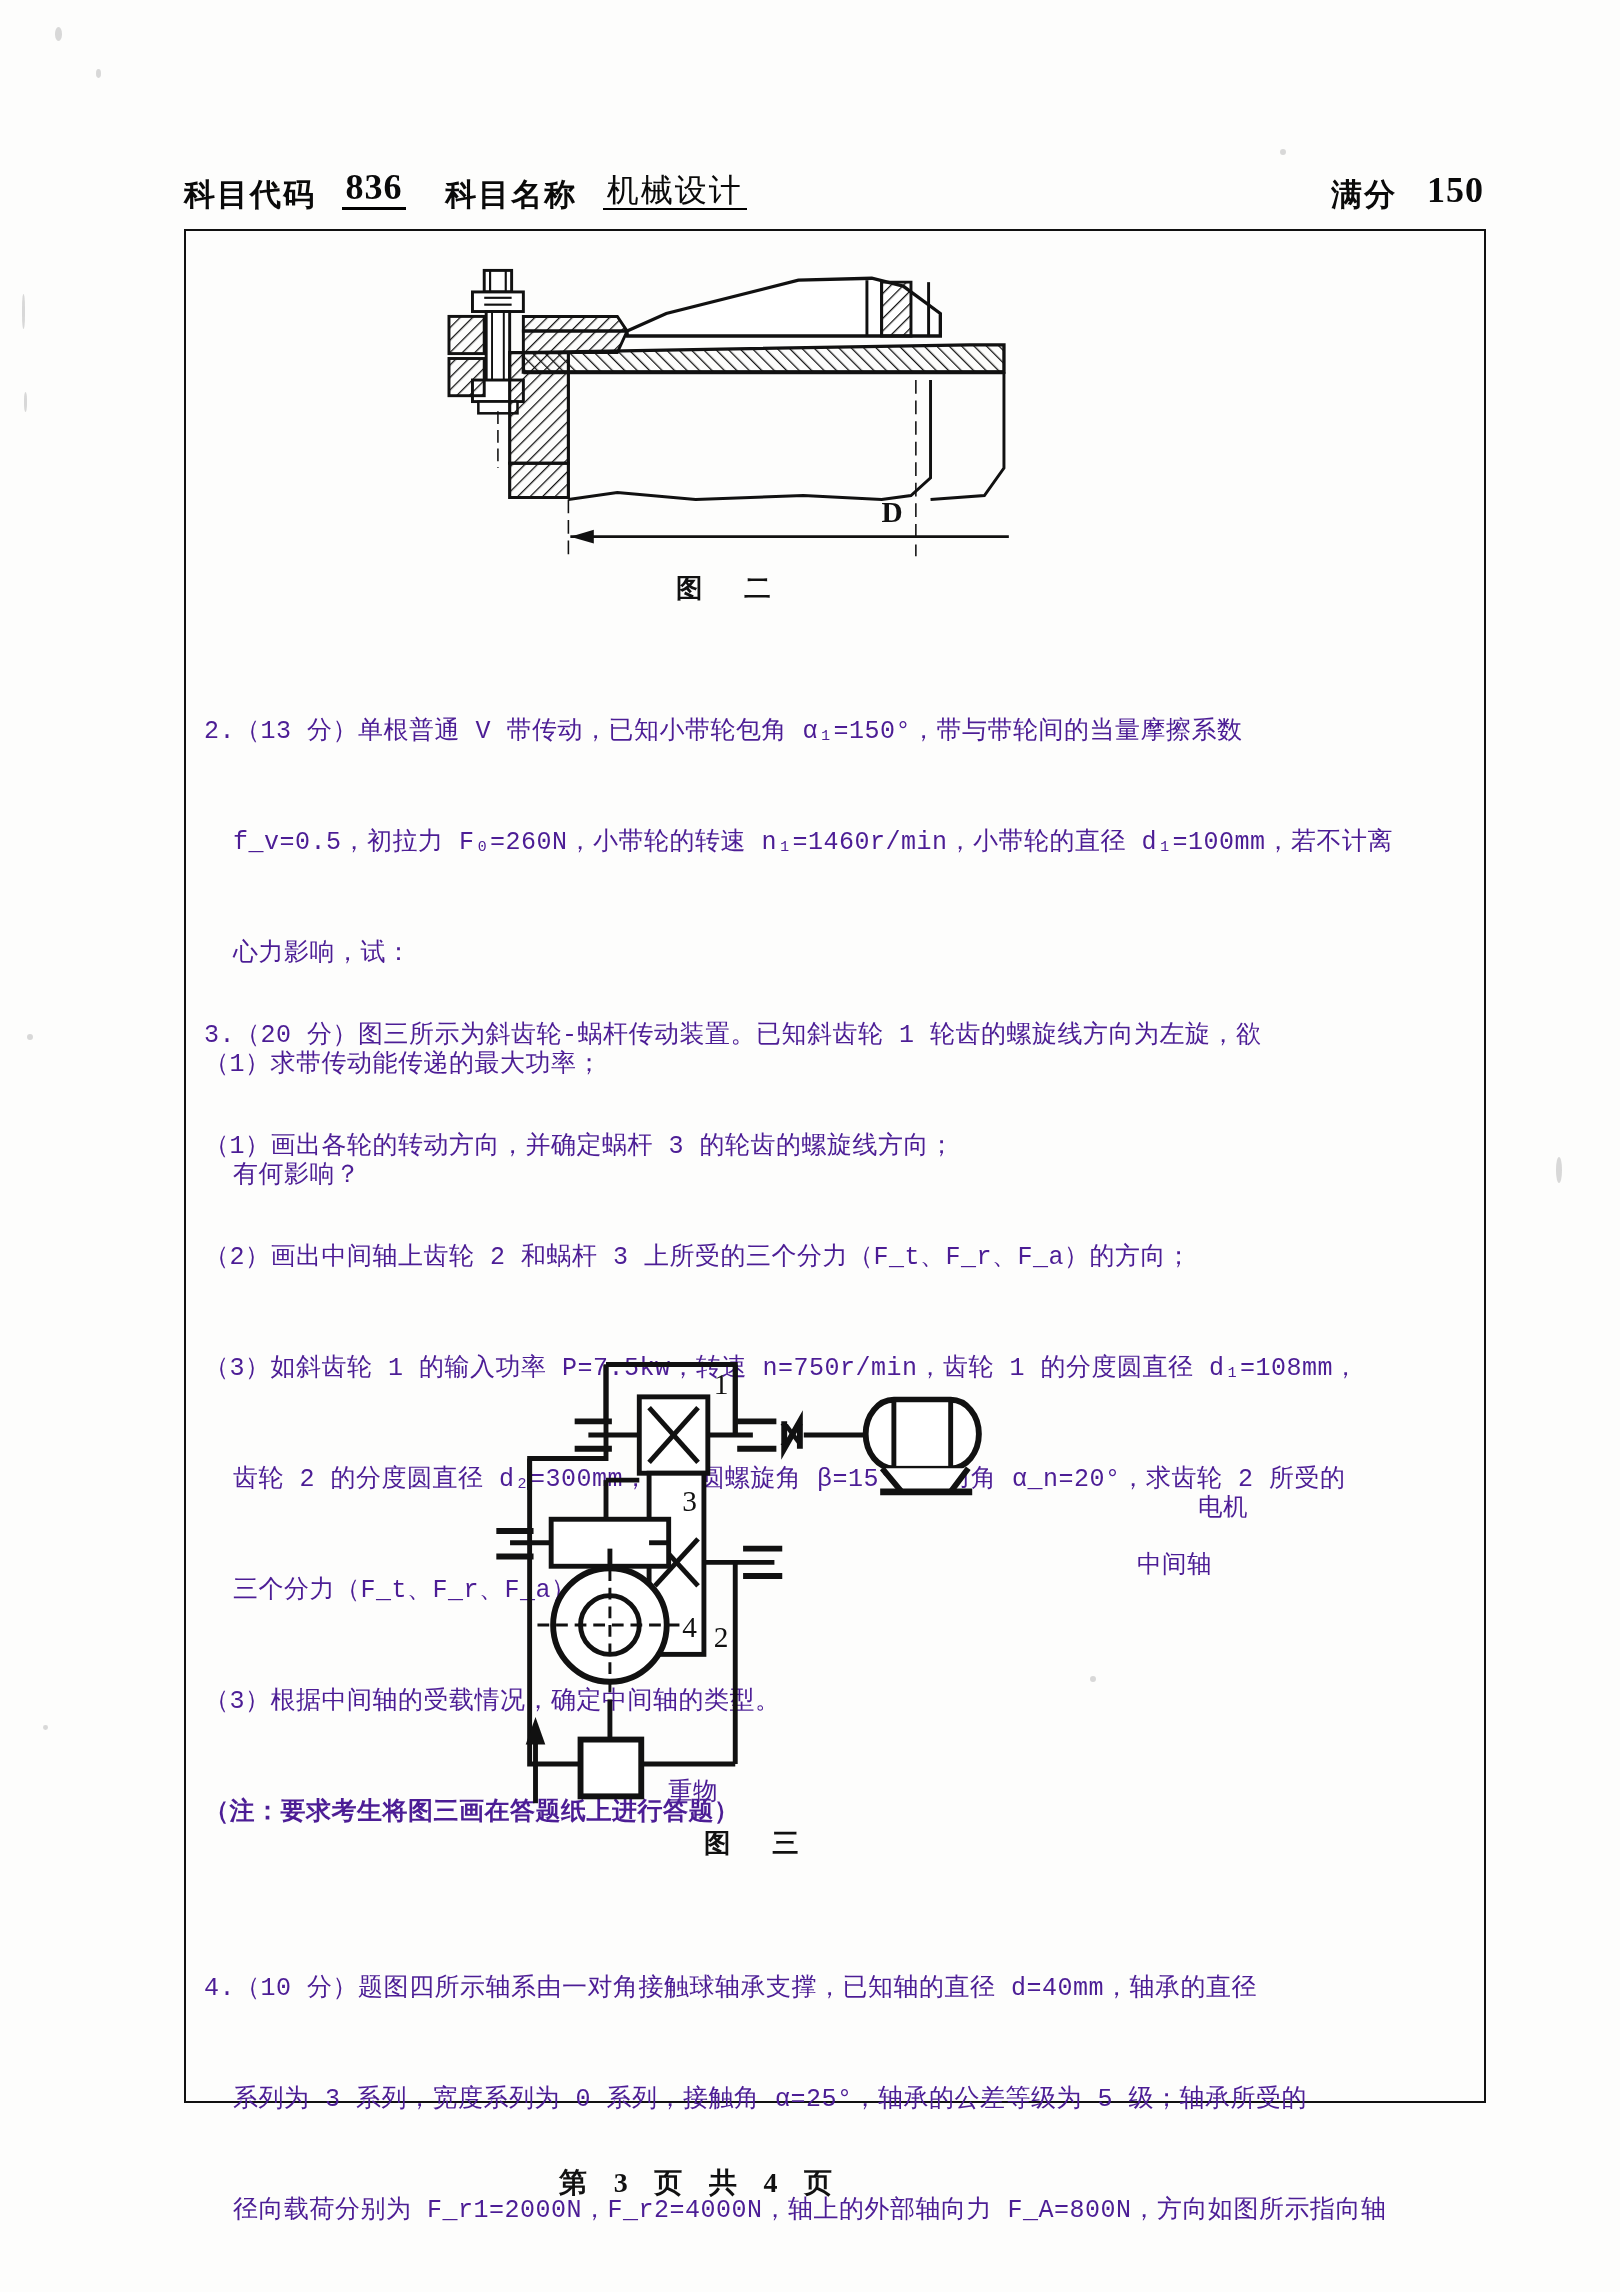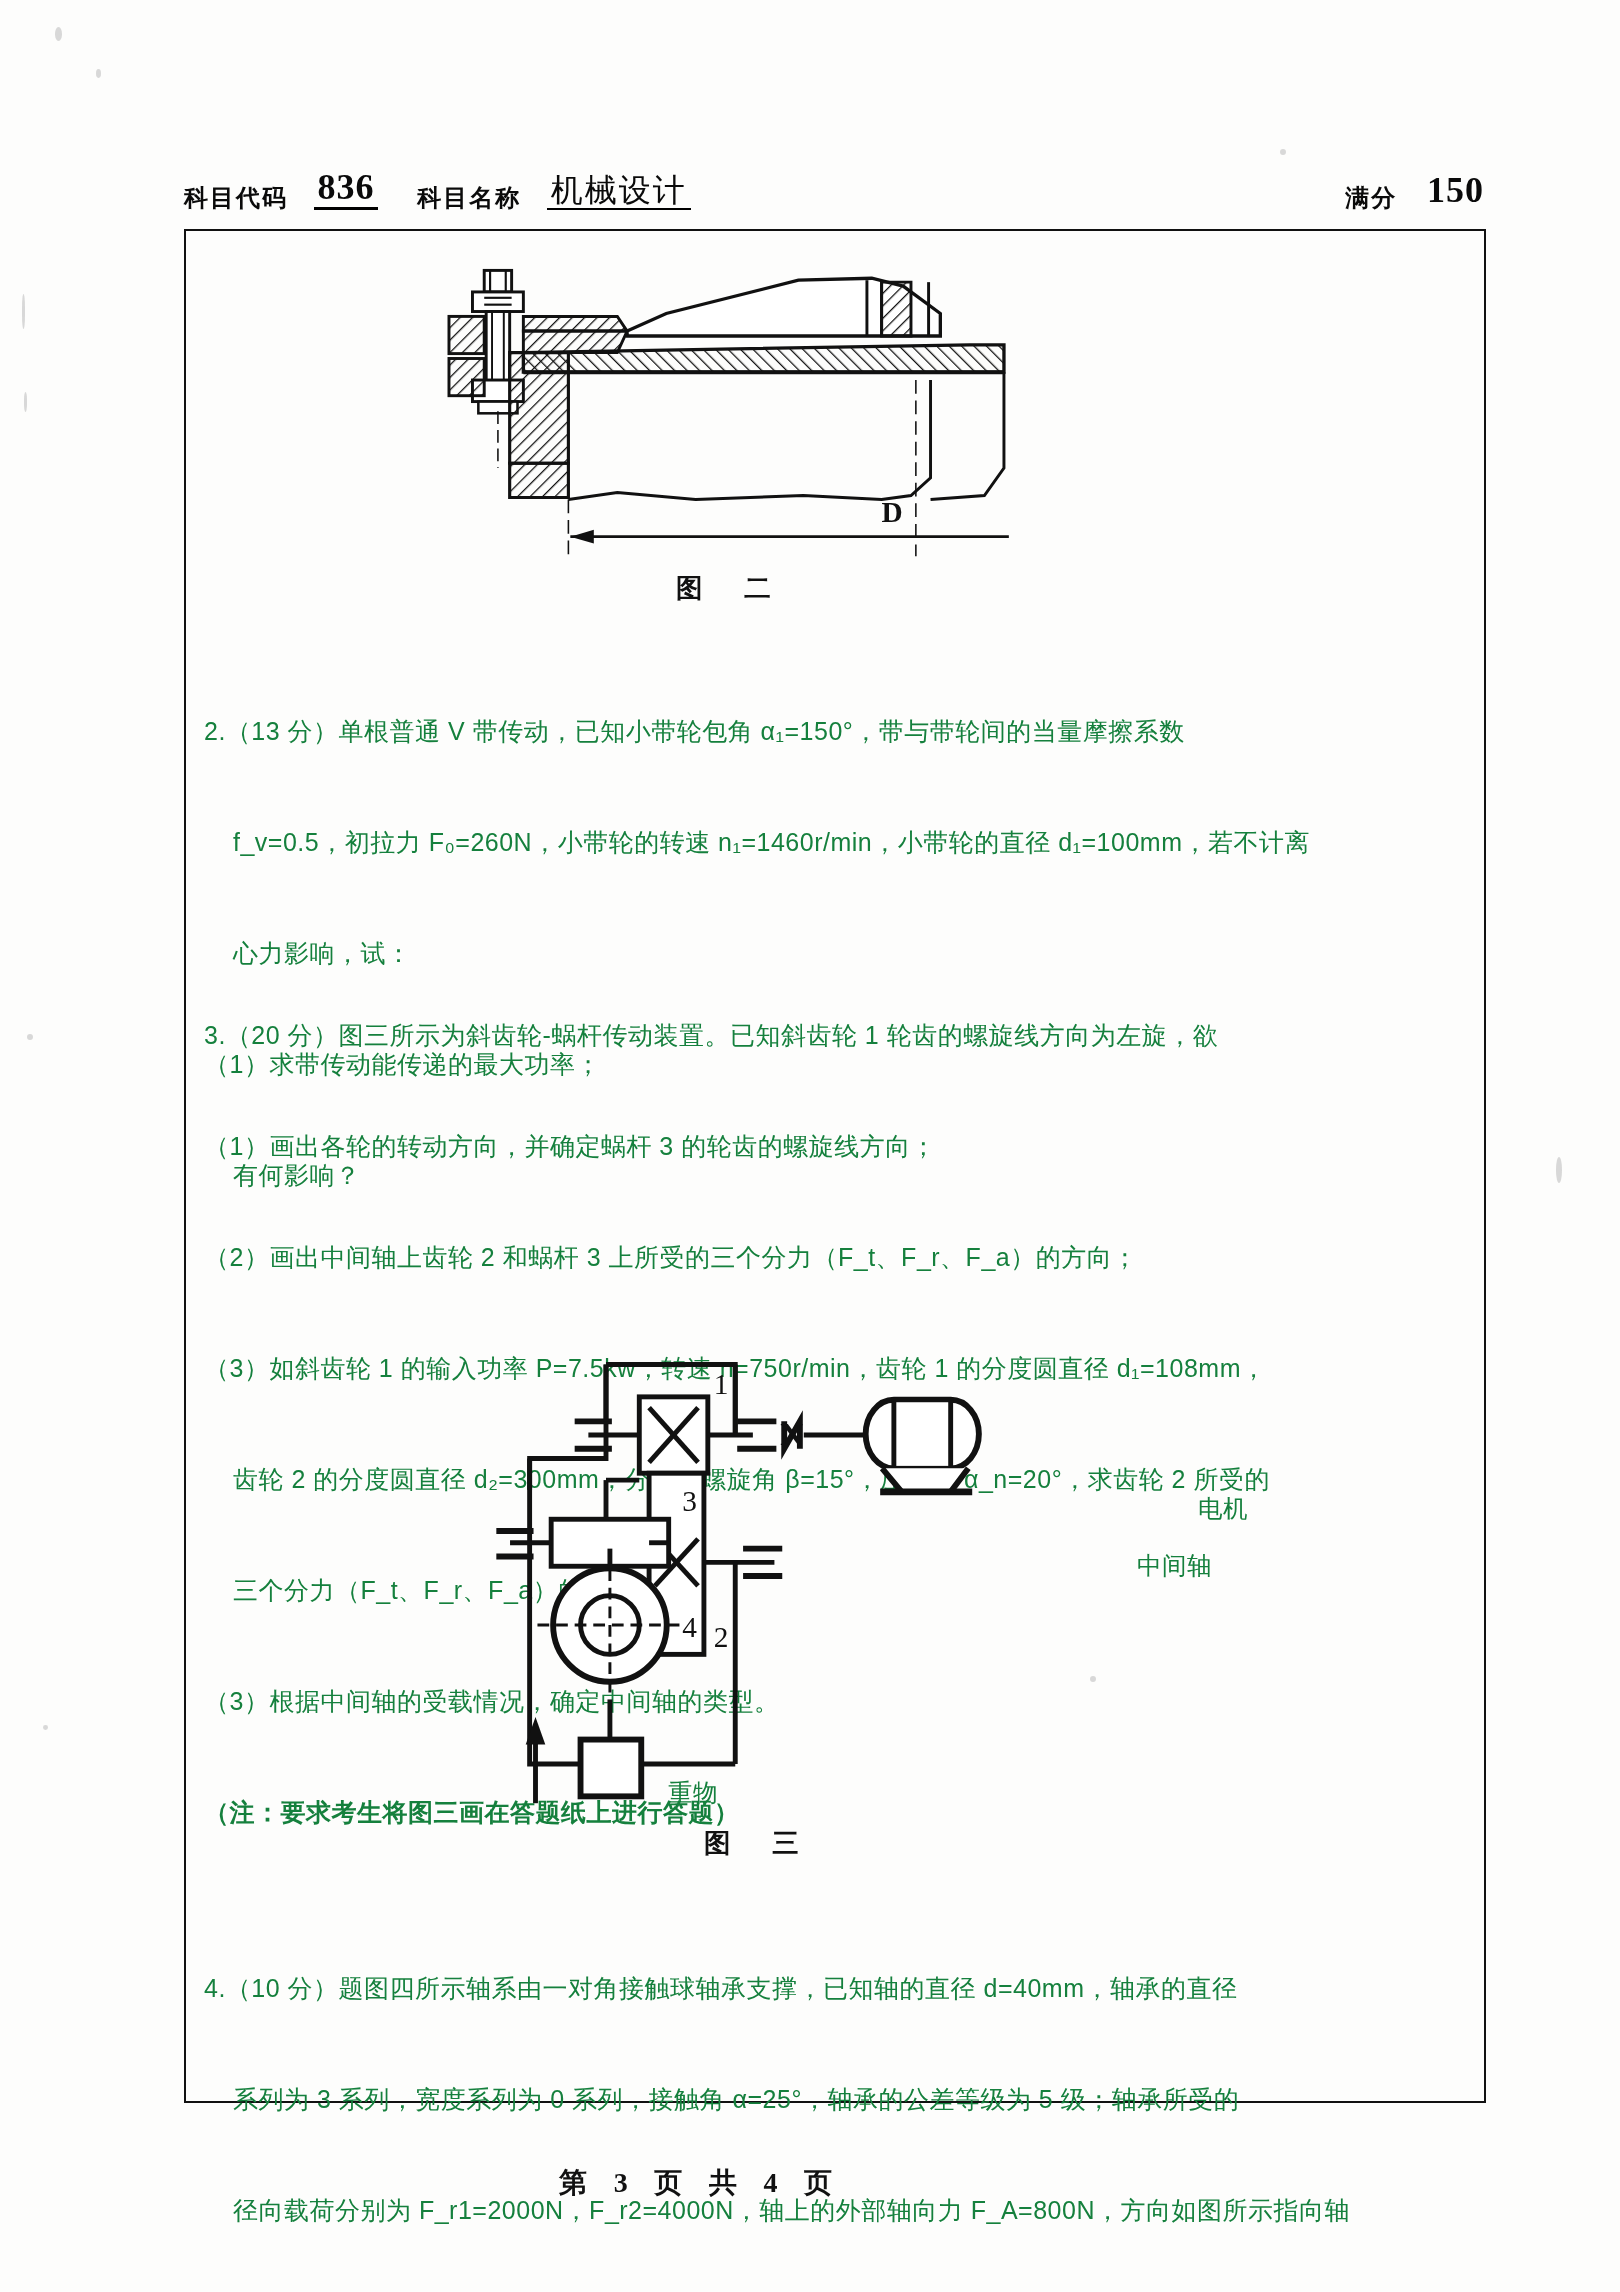--- a/index.html
+++ b/index.html
@@ -34,21 +34,21 @@
     left: 184px;
     top: 149px;
     width: 1304px;
     height: 61px;
     display: flex;
     align-items: flex-end;
   }
   .hdr-label {
     font-family: "Liberation Serif", "DejaVu Serif", serif;
     font-weight: bold;
-    font-size: 24px;
+    font-size: 31px;
     letter-spacing: 2px;
     line-height: 1;
   }
   .hdr-strong {
     font-weight: bold;
     font-size: 36px;
     letter-spacing: 1px;
     border-bottom: 3.9px solid #000;
     padding: 0 3.9px 2px 3.9px;
     line-height: 1;
@@ -78,25 +78,25 @@
     top: 229px;
     width: 1302px;
     height: 1874px;
     border: 2.9px solid #111;
     box-sizing: border-box;
   }
 
   
   .qblock {
     position: absolute;
-    font-family: Liberation Sans, sans-serif;
+    font-family: Liberation Mono, monospace;
     font-size: 25px;
     line-height: 37px;
     letter-spacing: 0.5px;
-    color: #15803d;
+    color: #4c1d95;
     white-space: pre-wrap;
   }
   .qline { display: block; }
   .indent1 { padding-left: 29px; }
   .bold { font-weight: bold; }
 
   
   .figcaption {
     position: absolute;
     font-family: "Liberation Serif", "DejaVu Serif", serif;

